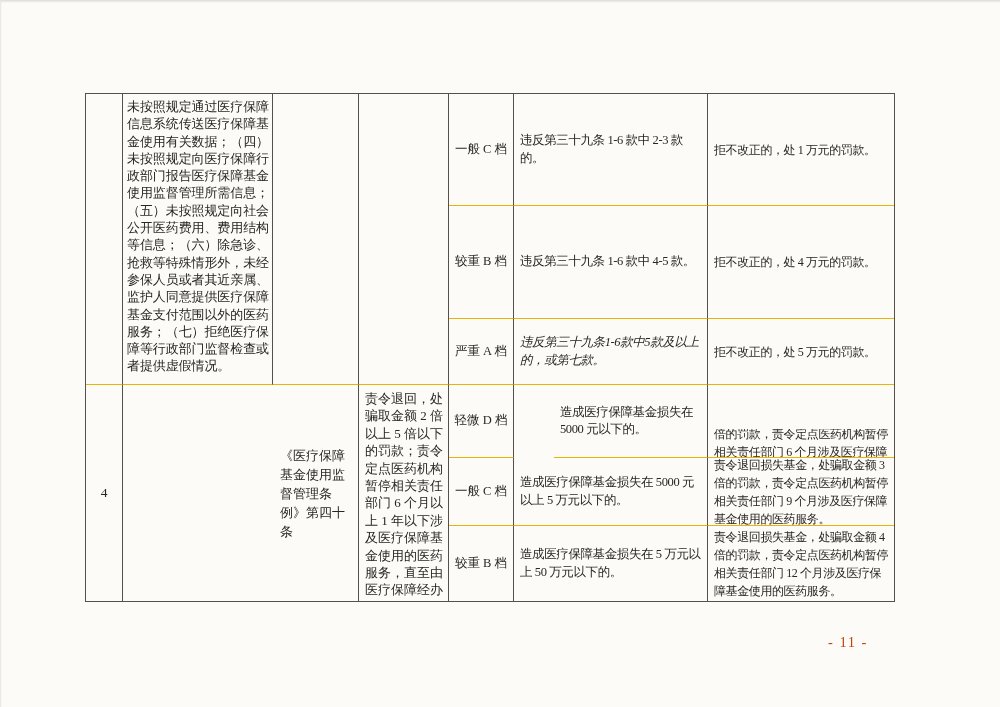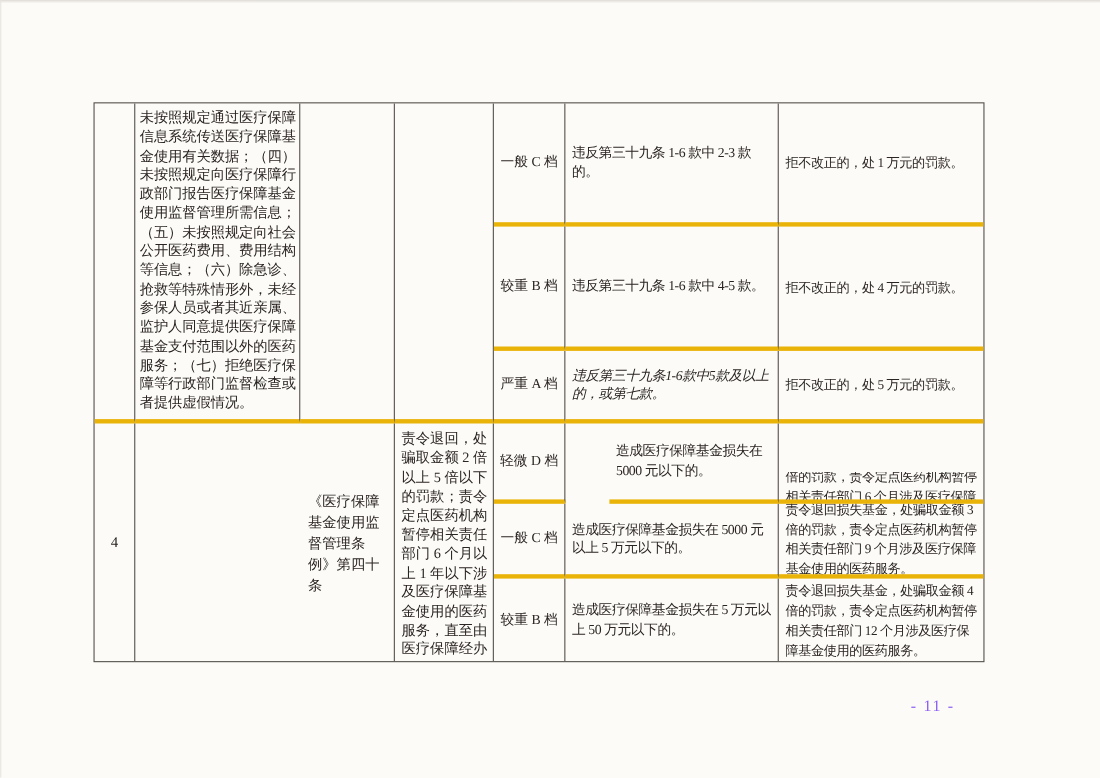--- a/index.html
+++ b/index.html
@@ -23,21 +23,21 @@
   .doc-table {
     position: absolute; left: 85px; top: 93px;
     display: grid;
     grid-template-columns: 37px 150px 86px 90px 65px 194px 186px;
     grid-template-rows: 112px 113px 66px 73px 68px 75px;
     border: 1px solid #55504a;
     background: #fcfbf8;
   }
   .cell {
     border-right: 1px solid #55504a;
-    border-bottom: 4px solid #eab308;
+    border-bottom: 1px solid #eab308;
     overflow: hidden;
     font-size: 13px;
     line-height: 17.3px;
   }
   .cell.last-col { border-right: none; }
   .cell.no-bb { border-bottom: none; }
   
   .a-no1   { grid-area: 1 / 1 / 4 / 2; }
   .a-desc1 { grid-area: 1 / 2 / 4 / 3; }
   .a-law1  { grid-area: 1 / 3 / 4 / 4; }
@@ -88,21 +88,21 @@
     font-size: 12px;
     letter-spacing: -0.4px;
     line-height: 18px;
     padding: 0 4px 0 6px;
   }
   .page-number {
     position: absolute;
     left: 828px; top: 634px;
     font-size: 14.5px;
     letter-spacing: 1.5px;
-    color: #8b5cf6;
+    color: #c2410c;
   }
 </style>
 </head>
 <body>
 
 <div class="scan-edge-top"></div>
 <div class="scan-edge-left"></div>
 
 <div class="doc-table">
 

